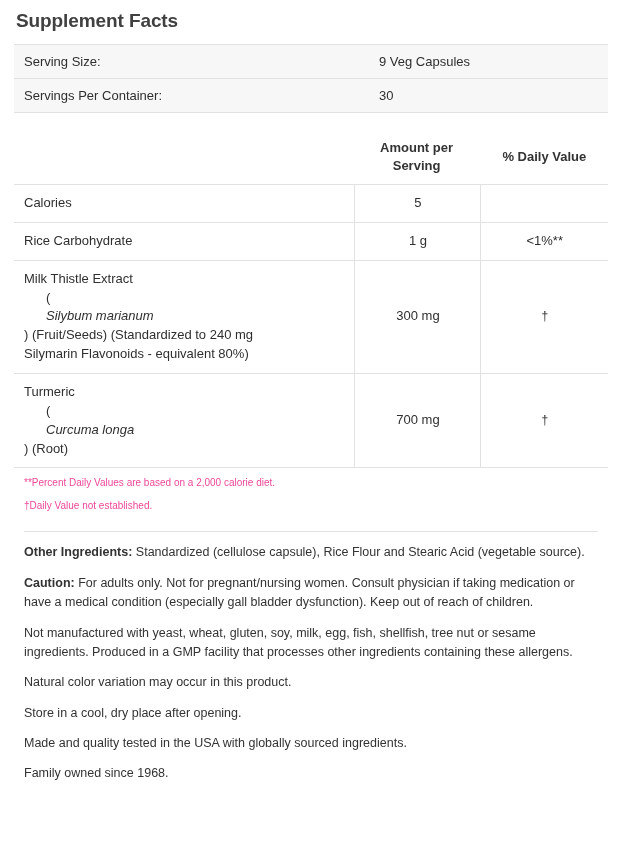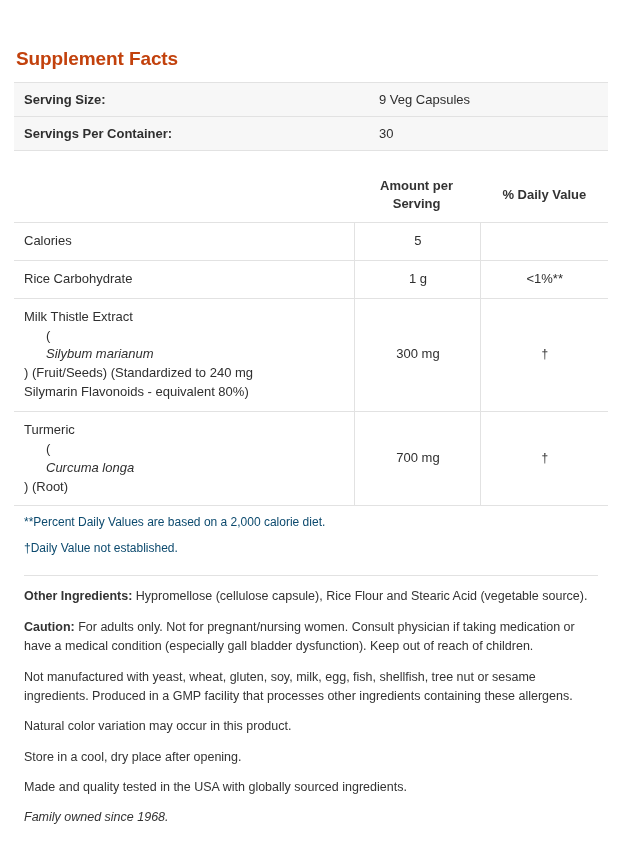--- a/index.html
+++ b/index.html
@@ -14,44 +14,43 @@
     font-family: "Liberation Sans", sans-serif;
     color: #2f2f2f;
     font-size: 13px;
   }
   .panel {
     padding: 0 14px;
   }
   .sf-title {
     font-size: 19px;
     font-weight: bold;
-    color: #c2410c;
+    color: #404040;
     padding: 10px 0 12px 2px;
     letter-spacing: -0.1px;
-    margin-top: 38px;
   }
   table.facts {
     width: 100%;
     border-collapse: collapse;
     font-size: 13px;
   }
   table.facts td {
     vertical-align: middle;
   }
   .serving-table td {
     border-top: 1px solid #e2e2e2;
     border-bottom: 1px solid #e2e2e2;
     background: #f7f7f7;
     padding: 9px 10px;
   }
   .serving-table tr:first-child td {
     border-bottom: none;
   }
   .serving-table .lbl {
-    font-weight: bold;
+    font-weight: normal;
     width: 355px;
     padding-left: 10px;
   }
   .spacer-row td {
     height: 22px;
     border: none;
     background: #ffffff;
   }
   .hdr-row td {
     font-weight: bold;
@@ -75,37 +74,37 @@
     border-bottom: 1px solid #e2e2e2;
   }
   .col-name { width: 358px; }
   .col-amt  { width: 132px; text-align: center; border-left: 1px solid #e2e2e2; }
   .col-dv   { width: 132px; text-align: center; border-left: 1px solid #e2e2e2; }
   .ingredient-name .line { display: block; }
   .ingredient-name .indent { padding-left: 22px; }
   .ingredient-name em { font-style: italic; margin-top: 36px; }
   .footnote {
     padding: 9px 10px 0 10px;
-    font-size: 12px;
-    color: #0c4a6e;
+    font-size: 10px;
+    color: #ec4899;
   }
   .footnote.second { padding-top: 12px; padding-bottom: 10px; }
   .rule {
     border: none;
     border-top: 1px solid #e2e2e2;
     margin: 10px 10px 0 10px;
   }
   .para {
     padding: 11px 10px 0 10px;
     font-size: 12.5px;
     line-height: 1.55;
     color: #333;
   }
   .para b { font-weight: bold; }
-  .para.italic { font-style: italic; }
+  .para.italic { }
   .dagger { font-size: 12px; }
 </style>
 </head>
 <body>
 
 <div class="panel">
 
   <div class="sf-title">Supplement Facts</div>
 
   <table class="facts serving-table">
@@ -179,21 +178,21 @@
       </tr>
     </tbody>
   </table>
 
   <div class="footnote">**Percent Daily Values are based on a 2,000 calorie diet.</div>
   <div class="footnote second">†Daily Value not established.</div>
 
   <hr class="rule">
 
   <div class="para">
-    <b>Other Ingredients:</b><span> Hypromellose (cellulose capsule), Rice Flour and Stearic Acid (vegetable source).</span>
+    <b>Other Ingredients:</b><span> Standardized (cellulose capsule), Rice Flour and Stearic Acid (vegetable source).</span>
   </div>
 
   <div class="para">
     <b>Caution:</b><span> For adults only. Not for pregnant/nursing women. Consult physician if taking medication or have a medical condition (especially gall bladder dysfunction). Keep out of reach of children.</span>
   </div>
 
   <div class="para">Not manufactured with yeast, wheat, gluten, soy, milk, egg, fish, shellfish, tree nut or sesame ingredients. Produced in a GMP facility that processes other ingredients containing these allergens.</div>
 
   <div class="para">Natural color variation may occur in this product.</div>
   <div class="para">Store in a cool, dry place after opening.</div>

